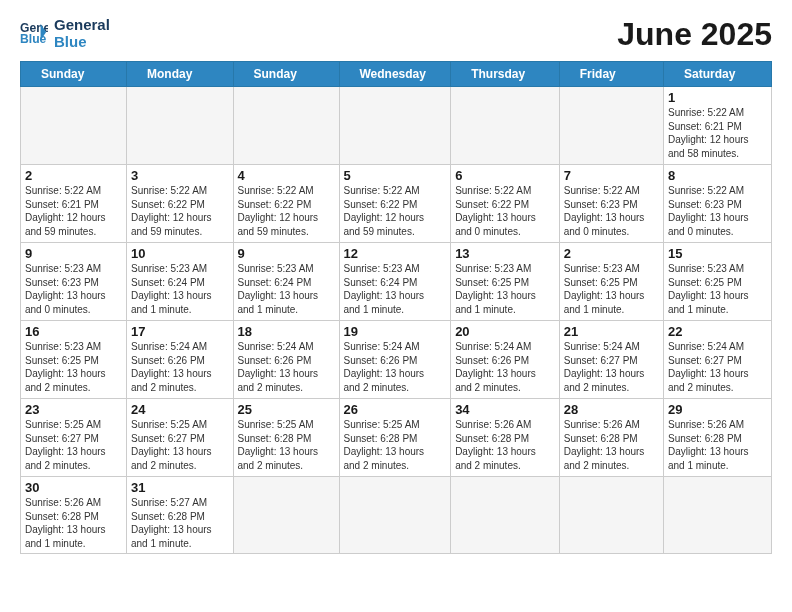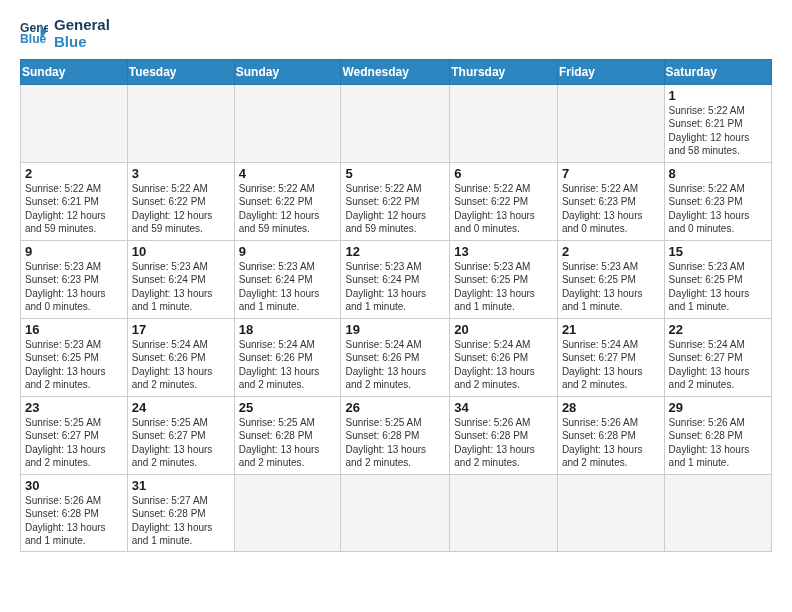--- a/index.html
+++ b/index.html
@@ -45,21 +45,21 @@
     .calendar {
       width: 100%;
       border-collapse: collapse;
       border: 1px solid #ccc;
     }
     .calendar th {
       background: #2e86c1;
       color: #fff;
       font-size: 12px;
       font-weight: bold;
-      padding: 5px 1px;
+      padding: 5px 20px;
       text-align: left;
       border: 1px solid #2778aa;
     }
     .calendar td {
       vertical-align: top;
       border: 1px solid #ccc;
       padding: 3px 4px;
       font-size: 9.5px;
       color: #222;
       width: 113px;
@@ -96,28 +96,29 @@
         <text x="0" y="14" font-size="13" font-weight="bold" fill="#1a3a5c">General</text>
         <text x="0" y="26" font-size="13" font-weight="bold" fill="#2e86c1">Blue</text>
         <polygon points="22,5 28,14 22,23" fill="#2e86c1"></polygon>
       </svg>
       <div style="line-height:1.15; margin-left:2px;">
         <div style="font-size:15px; font-weight:bold; color:#1a3a5c;">General</div>
         <div style="font-size:15px; font-weight:bold; color:#2e86c1;">Blue</div>
       </div>
     </div>
     <div class="title-block">
+      <div class="month-title">June 2025</div>
     </div>
   </div>
 
   <table class="calendar">
     <thead>
       <tr>
         <th>Sunday</th>
-        <th>Tuesday</th>
+        <th>Monday</th>
         <th>Sunday</th>
         <th>Wednesday</th>
         <th>Thursday</th>
         <th>Friday</th>
         <th>Saturday</th>
       </tr>
     </thead>
     <tbody>
 
       <tr>

